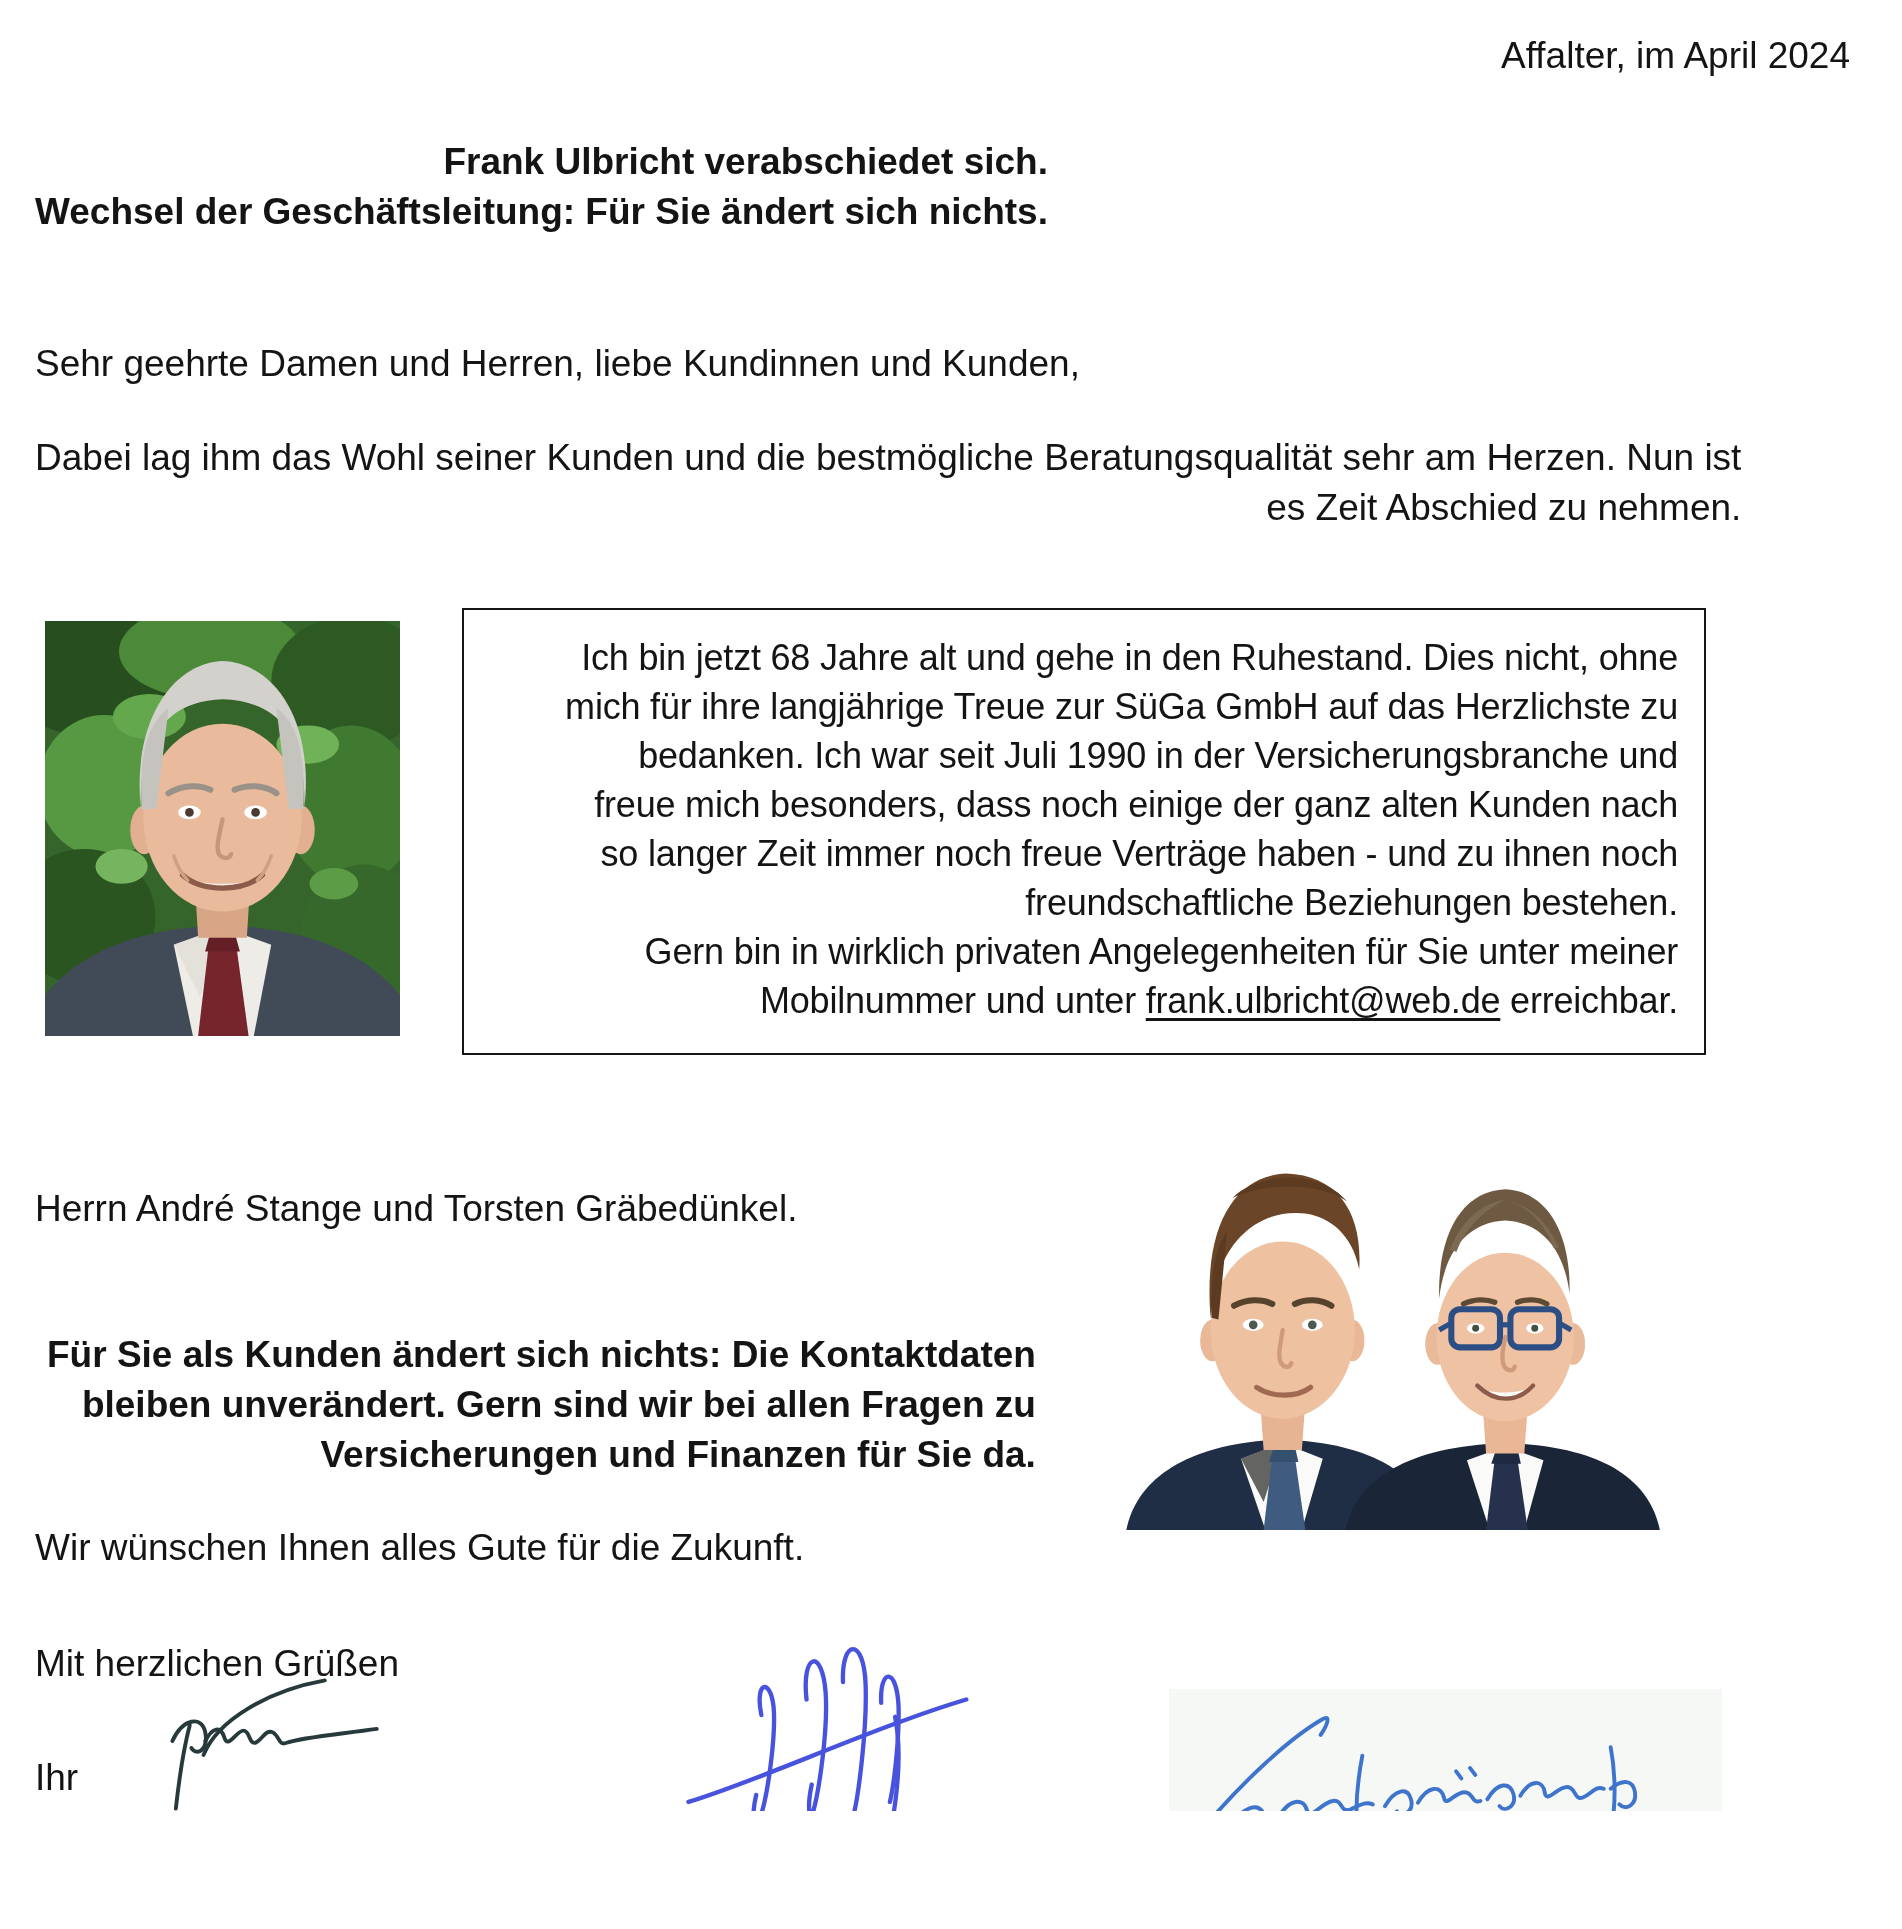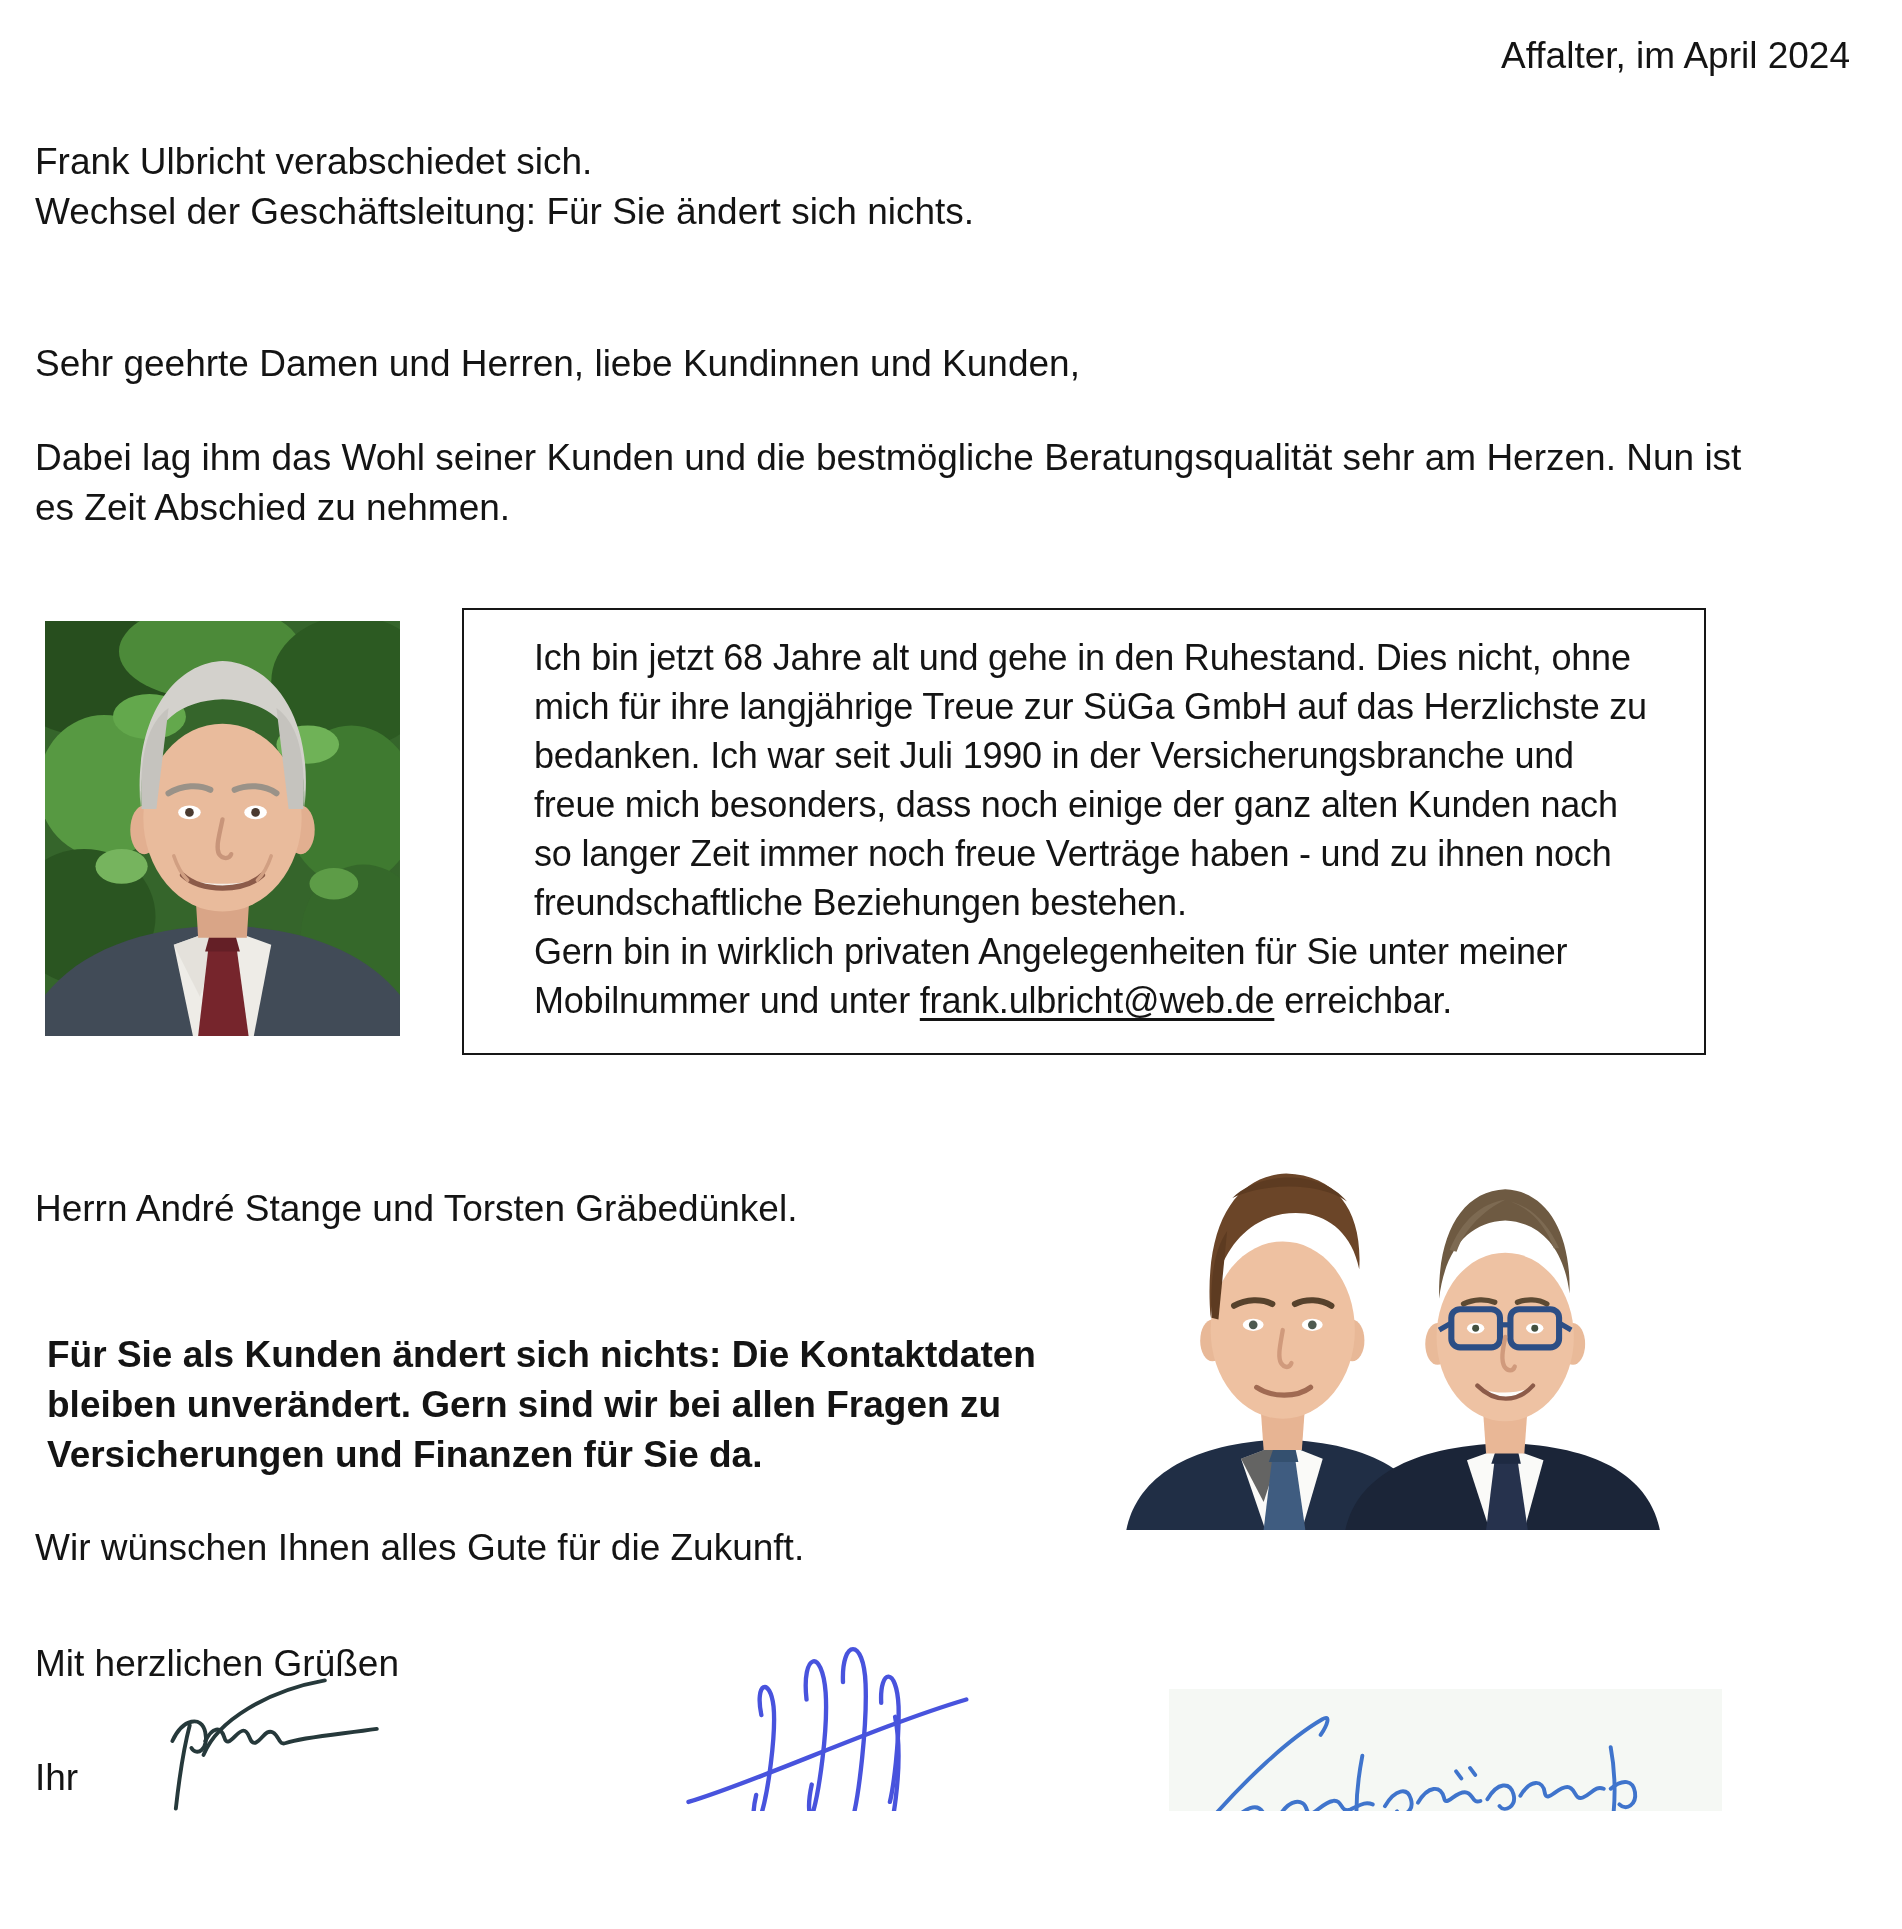--- a/index.html
+++ b/index.html
@@ -3,26 +3,27 @@
 <meta charset="utf-8">
 <style>
   html,body{margin:0;padding:0;background:#ffffff;}
   #page{
     position:relative;
     width:1902px;height:1811px;
     background:#ffffff;
     font-family:"Liberation Sans", sans-serif;
     color:#141414;
     overflow:hidden;
+    text-align:right;
   }
   .t{font-size:37px;line-height:50px;}
   .line{white-space:nowrap;}
   .abs{position:absolute;}
   #dateline{top:31px;right:52px;font-size:37px;}
-  #heading{left:35px;top:137px;font-weight:400;}
+  #heading{left:35px;top:137px;font-weight:700;}
   #salutation{left:35px;top:339px;}
   #intro{left:35px;top:433px;}
   #photo-frank{left:45px;top:621px;width:355px;height:415px;}
   #quote-box{
     left:462px;top:608px;width:1244px;height:447px;
     box-sizing:border-box;border:2.6px solid #161616;
     padding:22.6px 26px 0 26px;
     font-size:36px;line-height:49px;letter-spacing:-0.2px;
   }
   #quote-box .line{white-space:nowrap;margin-left:44px;}

